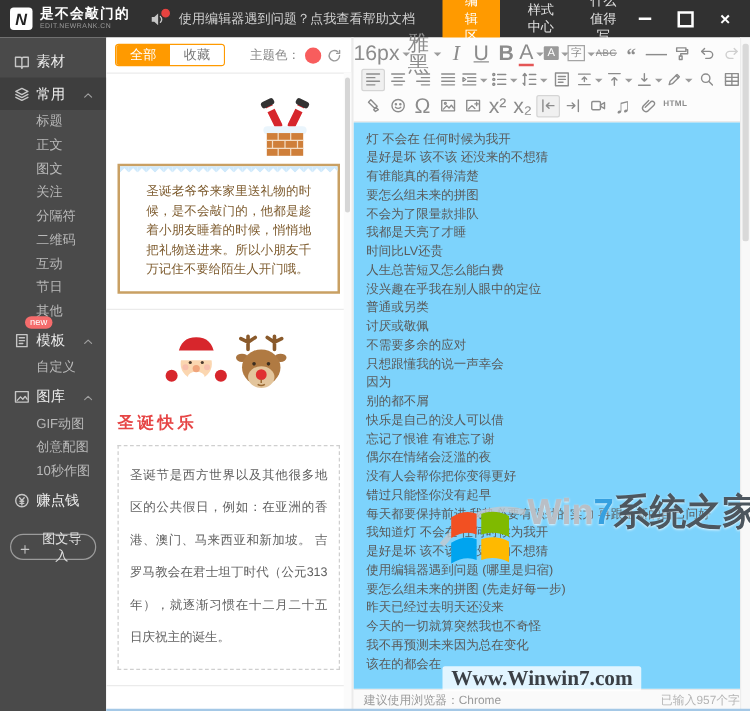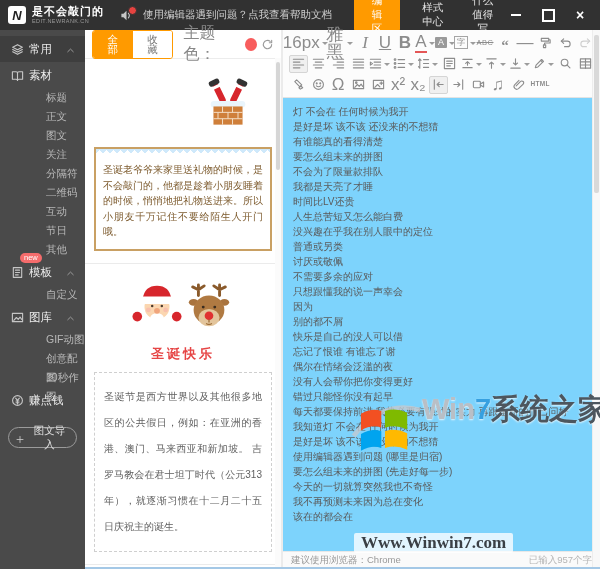--- a/index.html
+++ b/index.html
@@ -30,50 +30,50 @@
   
   .main{display:flex;height:539px}
 
   
   .sidebar{width:85px;background:#4a4a4a;flex-shrink:0;position:relative;padding-top:6px;box-sizing:border-box}
   .sb-head{display:flex;align-items:center;gap:5px;height:26px;padding:0 0 0 11px;color:#ececec;
            font-size:11.5px;cursor:pointer;position:relative}
   .sb-head.dark{background:#3e3e3e}
   .sb-icon{width:13px;height:13px;color:#c6c6c6;display:inline-flex}
   .sb-chev{margin-left:auto;margin-right:9px;color:#9f9f9f;width:11px;height:11px;display:inline-flex}
-  .sb-item{height:19px;line-height:19px;padding-left:46px;color:#b9b9b9;font-size:10.5px;cursor:pointer}
+  .sb-item{height:19px;line-height:19px;padding-left:29px;color:#b9b9b9;font-size:10.5px;cursor:pointer}
   .sb-badge{position:absolute;top:-6px;left:20px;background:#f56c6c;color:#fff;font-size:7.5px;
             padding:1px 4px;border-radius:6px;line-height:1}
   .import-btn{display:flex;align-items:center;justify-content:center;gap:4px;margin:14px 8px 0;
               border:1px solid #9b9b9b;border-radius:11px;color:#e0e0e0;font-size:10.5px;height:21px;
               background:none;cursor:pointer;width:calc(100% - 16px);font-family:inherit}
   .import-btn .sb-icon{width:10px;height:10px}
 
   
   .materials{width:198px;flex-shrink:0;background:#fff;border-right:2px solid #ebebeb;display:flex;
              flex-direction:column;position:relative;box-sizing:border-box}
   .mat-top{height:28px;border-bottom:1px solid #ececec;display:flex;align-items:center;padding:0 7px;gap:10px;flex-shrink:0}
   .tabgroup{display:flex;border:1px solid #ff9a00;border-radius:3px;overflow:hidden}
   .tab{font-size:10.5px;padding:3px 11px;background:#fff;color:#777;border:none;cursor:pointer;line-height:1;font-family:inherit}
   .tab.active{background:#ff9a00;color:#fff}
   .theme{margin-left:auto;display:flex;align-items:center;gap:4px}
-  .theme-label{font-size:16px;color:#888}
+  .theme-label{font-size:10px;color:#888}
   .swatch{width:13px;height:13px;border-radius:50%;cursor:pointer}
   .theme-refresh{width:13px;height:13px;color:#9a9a9a;cursor:pointer;display:inline-flex}
   .mat-list{flex:1;overflow:hidden;position:relative}
   .card{padding:10px 9px 12px;border-bottom:1px solid #ebebeb;cursor:pointer}
   .card .ill{display:block}
   .ill-chimney{margin:6px 24px 4px auto}
-  .icebox{border:2px solid #c9a063;position:relative;padding:13px 7px 9px;margin-top:20px}
+  .icebox{border:2px solid #c9a063;position:relative;padding:13px 21px 9px;margin-top:4px}
   .icebox::before{content:"";position:absolute;top:0;left:0;right:0;height:7px;
      background-image:linear-gradient(135deg,#cfe9fb 3.5px,transparent 0),linear-gradient(225deg,#cfe9fb 3.5px,transparent 0);
      background-size:7px 7px;background-repeat:repeat-x}
   .icebox-text{font-size:10px;color:#7d5b2e;line-height:15.5px;text-align:justify}
   .heads{display:flex;justify-content:center;align-items:flex-end;gap:2px;margin-top:2px}
-  .card-title{text-align:center;color:#e64545;font-weight:bold;font-size:13px;letter-spacing:3px;margin:7px 0 9px}
+  .card-title{text-align:left;color:#e64545;font-weight:bold;font-size:13px;letter-spacing:3px;margin:7px 0 9px}
   .dashbox{border:1px dashed #cfcfcf;padding:11px 9px;font-size:10px;color:#5f5f5f;line-height:26px;text-align:justify}
   .card-center{display:flex;justify-content:center;align-items:center}
   .mat-scroll{position:absolute;top:28px;right:0;bottom:0;width:6px;background:#fbfbfb}
   .mat-scroll .thumb{position:absolute;top:4px;left:1px;width:4px;height:108px;background:#d6d6d6;border-radius:2px;cursor:pointer}
 
   
   .editor{flex:1;display:flex;flex-direction:column;position:relative;min-width:0}
   .toolbar{background:#fcfcfc;border-bottom:1px solid #e3e3e3;padding:2px 5px;flex-shrink:0}
   .trow{display:flex;align-items:center;height:21px}
   .tbtn{display:inline-flex;align-items:center;justify-content:center;min-width:19px;height:18px;
@@ -152,42 +152,42 @@
       <span class="wc wc-x">
           <span>×</span>
         </span>
     </div>
   </header>
 
   <div class="main">
 
     <aside class="sidebar">
       <div id="sb-sections">
+          <div class="sb-head">
+            <span class="sb-icon">
+              <svg viewBox="0 0 14 14" width="13" height="13" fill="none" stroke="currentColor" stroke-width="1.2" stroke-linecap="round" stroke-linejoin="round">
+                <path d="M1.5 3h4C6.3 3 7 3.6 7 4.4 7 3.6 7.7 3 8.5 3h4v8h-4C7.7 11 7 11.6 7 12.4c0-.8-.7-1.4-1.5-1.4h-4z"></path>
+                <path d="M7 4.4v8"></path>
+              </svg>
+            </span>
+            <span>素材</span>
+          </div>
           <div class="sb-head dark">
             <span class="sb-icon">
               <svg viewBox="0 0 14 14" width="13" height="13" fill="none" stroke="currentColor" stroke-width="1.2" stroke-linecap="round" stroke-linejoin="round">
                 <path d="M7 1.8l5.2 2.7L7 7.2 1.8 4.5z"></path>
                 <path d="M1.8 7L7 9.7 12.2 7M1.8 9.5L7 12.2l5.2-2.7"></path>
               </svg>
             </span>
             <span>常用</span>
             <span class="sb-chev">
               <svg viewBox="0 0 14 14" width="13" height="13" fill="none" stroke="currentColor" stroke-width="1.2" stroke-linecap="round" stroke-linejoin="round">
                 <path d="M3.5 8.6L7 5.2l3.5 3.4"></path>
               </svg>
             </span>
-          </div>
-          <div class="sb-head">
-            <span class="sb-icon">
-              <svg viewBox="0 0 14 14" width="13" height="13" fill="none" stroke="currentColor" stroke-width="1.2" stroke-linecap="round" stroke-linejoin="round">
-                <path d="M1.5 3h4C6.3 3 7 3.6 7 4.4 7 3.6 7.7 3 8.5 3h4v8h-4C7.7 11 7 11.6 7 12.4c0-.8-.7-1.4-1.5-1.4h-4z"></path>
-                <path d="M7 4.4v8"></path>
-              </svg>
-            </span>
-            <span>素材</span>
           </div>
           <div class="sb-item">标题</div>
           <div class="sb-item">正文</div>
           <div class="sb-item">图文</div>
           <div class="sb-item">关注</div>
           <div class="sb-item">分隔符</div>
           <div class="sb-item">二维码</div>
           <div class="sb-item">互动</div>
           <div class="sb-item">节日</div>
           <div class="sb-item">其他</div>
@@ -638,20 +638,21 @@
           <div class="line">快乐是自己的没人可以借</div>
           <div class="line">忘记了恨谁 有谁忘了谢</div>
           <div class="line">偶尔在情绪会泛滥的夜</div>
           <div class="line">没有人会帮你把你变得更好</div>
           <div class="line">错过只能怪你没有起早</div>
           <div class="line">每天都要保持前进 我势必要有强劲的实力 再跟全新的自己问好</div>
           <div class="line">我知道灯 不会在 任何时候为我开</div>
           <div class="line">是好是坏 该不该 还没来的不想猜</div>
           <div class="line">使用编辑器遇到问题 (哪里是归宿)</div>
           <div class="line">要怎么组未来的拼图 (先走好每一步)</div>
+          <div class="line">昨天已经过去明天还没来</div>
           <div class="line">今天的一切就算突然我也不奇怪</div>
           <div class="line">我不再预测未来因为总在变化</div>
           <div class="line">该在的都会在</div>
         </div>
       <div class="ed-scroll">
           <div class="thumb"></div>
         </div>
       <div class="statusbar">
         <span class="status-l">建议使用浏览器：Chrome</span>
         <span class="status-r">已输入957个字</span>

